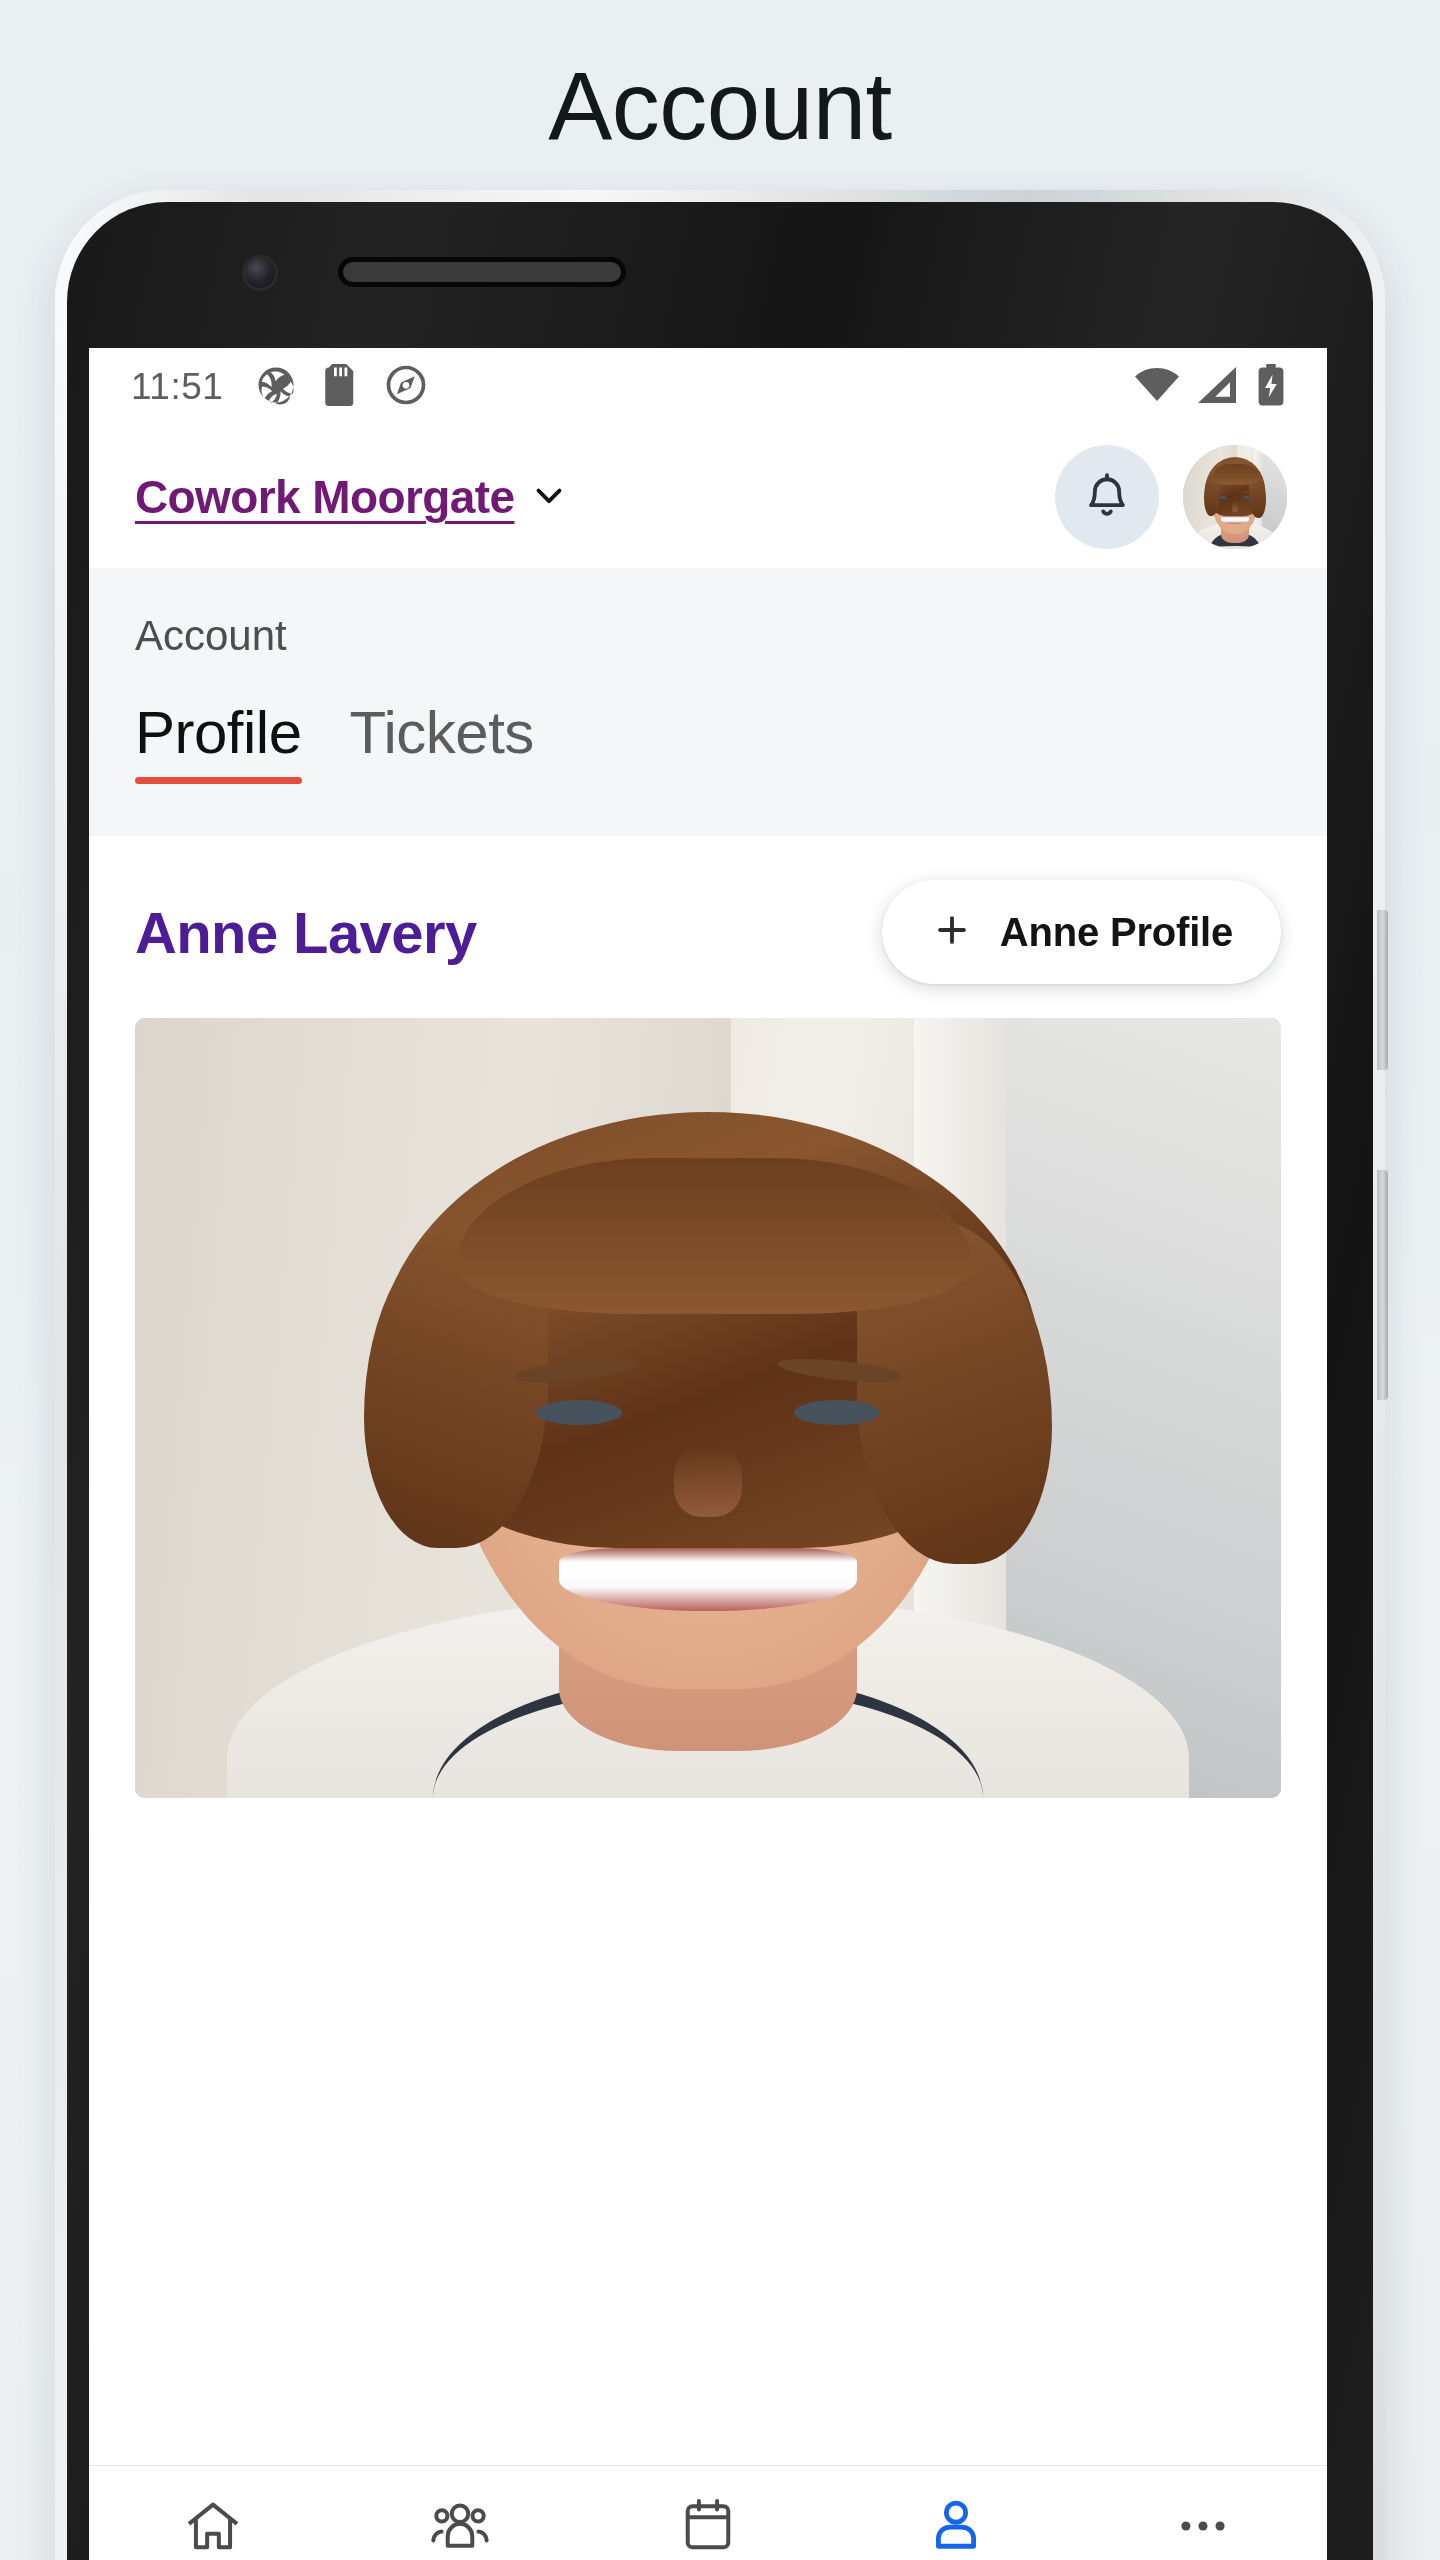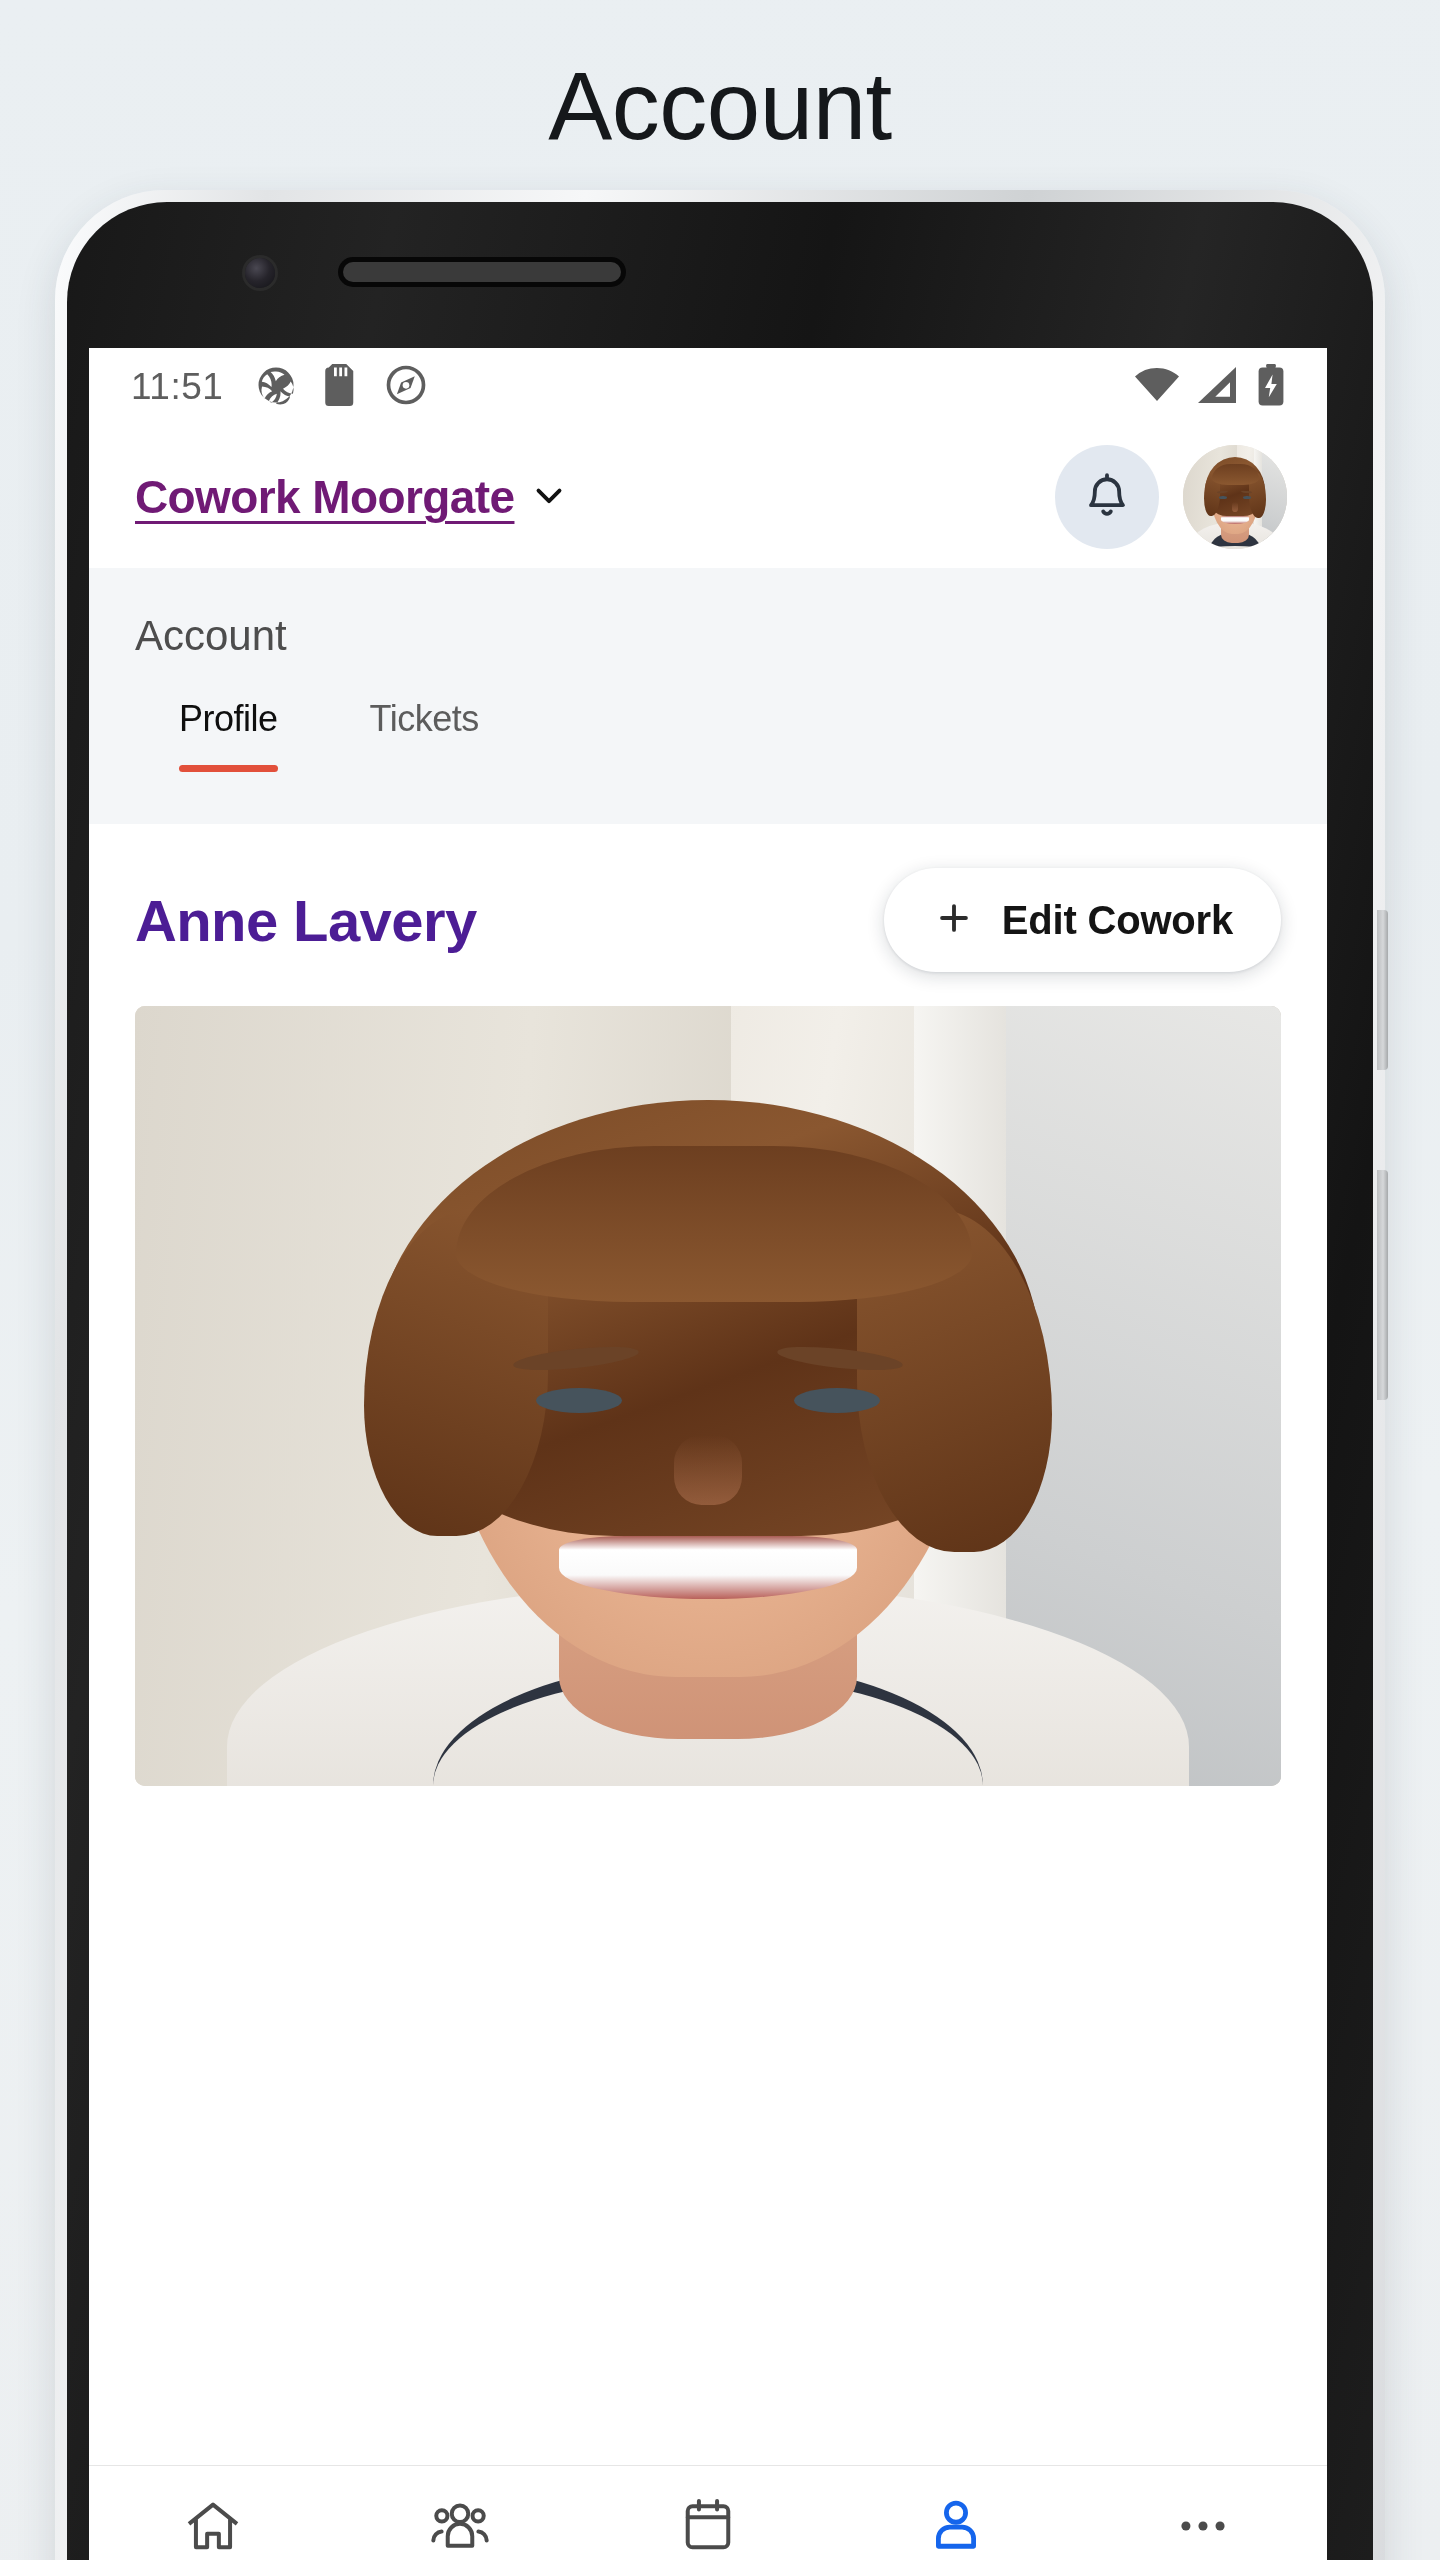--- a/index.html
+++ b/index.html
@@ -185,26 +185,25 @@
     padding: 0 46px;
     margin-bottom: 38px;
   }
   .tabs {
     display: flex;
     align-items: flex-end;
     padding: 0 46px;
     gap: 48px;
   }
   .tab {
-    font-size: 36px;
+    font-size: 60px;
     color: #5c5c5c;
-    padding-bottom: 32px;
+    padding-bottom: 17px;
     letter-spacing: -0.5px;
     position: relative;
-    margin-left: 44px;
   }
   .tab.active { color: #0f0f0f; }
   .tab.active::after {
     content: "";
     position: absolute;
     left: 0; right: 0; bottom: 0;
     height: 7px;
     background: #e2503b;
     border-radius: 4px;
   }
@@ -478,21 +477,21 @@
 
     <div class="profile-head">
       <div class="profile-name">Anne Lavery</div>
       <div class="profile-head-spacer"></div>
       <div class="edit-btn">
         <span>
           <svg width="44" height="44" viewBox="0 0 24 24">
               <path fill="none" stroke="#2c2c2c" stroke-width="2.1" stroke-linecap="round" d="M12 5.5v13M5.5 12h13"></path>
             </svg>
         </span>
-        <span class="edit-btn-label">Edit Cowork</span>
+        <span class="edit-btn-label">Anne Profile</span>
       </div>
     </div>
 
     <div class="photo-wrap">
       <div class="photo">
         <div class="portrait">
           <div class="p-bg"></div>
             <div class="p-wallL"></div>
             <div class="p-windowframe"></div>
             <div class="p-wallR"></div>

